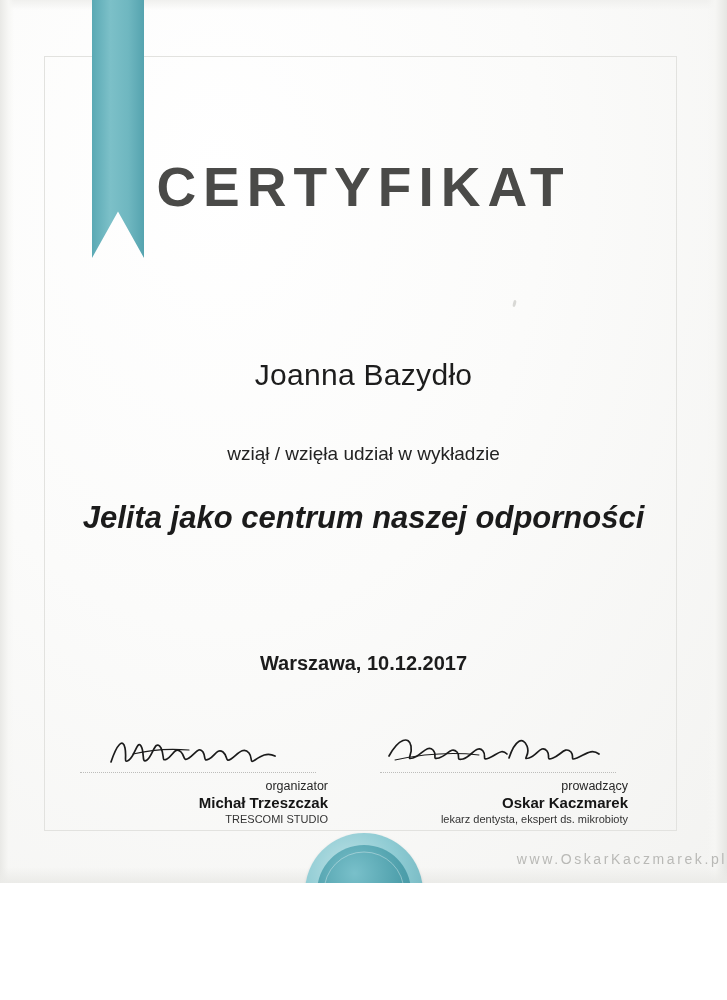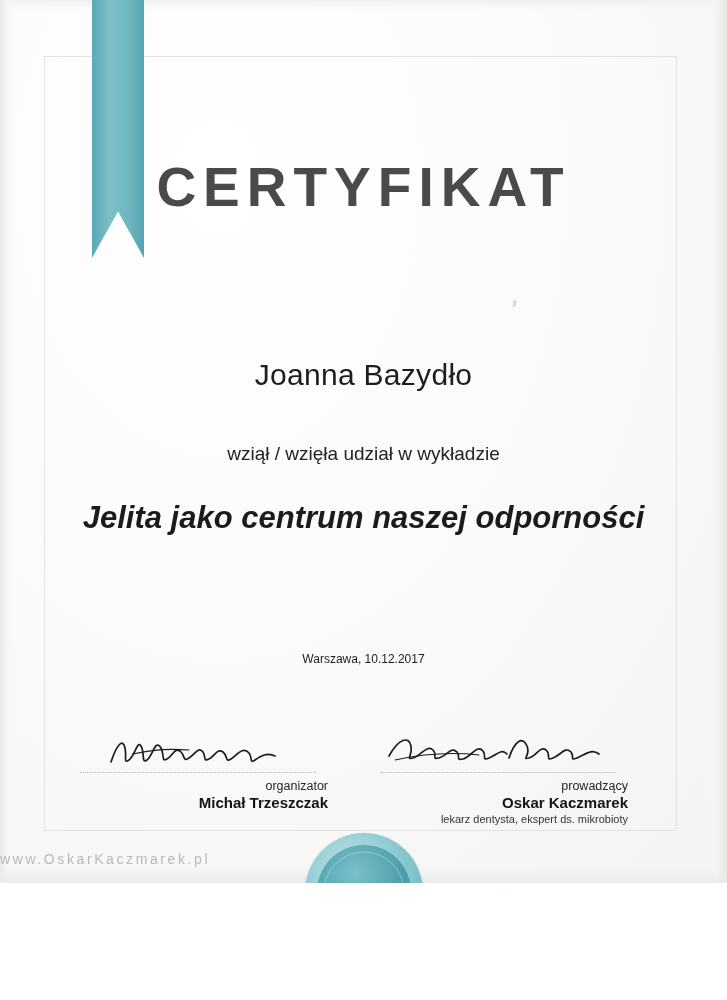--- a/index.html
+++ b/index.html
@@ -120,22 +120,22 @@
     font-weight: bold;
     font-style: italic;
     color: #1b1b1b;
   }
 
   .place-date {
     position: absolute;
     left: 0; right: 0;
     top: 652px;
     text-align: center;
-    font-size: 12px;
-    font-weight: normal;
+    font-size: 20px;
+    font-weight: bold;
     color: #1c1c1c;
   }
   .place-date-caption {
     position: absolute;
     left: 0; right: 0;
     top: 679px;
     text-align: center;
     font-size: 12px;
     color: #3a3a3a;
   }
@@ -204,21 +204,21 @@
   }
   .seal svg {
     position: absolute;
     inset: 0;
   }
 
   .footer-url {
     position: absolute;
     left: 0; right: 0;
     bottom: 16px;
-    text-align: left;
+    text-align: right;
     font-size: 14px;
     letter-spacing: 2.6px;
     color: #b9b9b6;
   }
 
   .speck {
     position: absolute;
     width: 3px;
     height: 7px;
     background: #cfcfcc;
@@ -258,20 +258,21 @@
   <div class="sig left">
     <div class="scrawl">
       <svg width="190" height="46" viewBox="0 0 190 46" fill="none" xmlns="http://www.w3.org/2000/svg">
         <path d="M8 36 C14 18, 20 12, 22 22 C24 32, 20 38, 26 34 C32 30, 34 14, 38 20 C42 26, 38 38, 44 34 C50 30, 52 12, 58 22 C62 30, 58 36, 64 33 C70 30, 72 20, 78 26 C82 30, 80 36, 86 32 C92 28, 96 20, 100 26 C103 31, 100 36, 106 33 C112 30, 114 22, 120 26 C125 30, 122 37, 128 33 C134 29, 140 20, 146 27 C150 32, 146 38, 152 34 C158 30, 164 26, 172 30" stroke="#1b1b1b" stroke-width="1.7" stroke-linecap="round" fill="none"></path>
         <path d="M30 28 C46 24, 62 22, 86 24" stroke="#1b1b1b" stroke-width="1.2" stroke-linecap="round" fill="none"></path>
       </svg>
     </div>
     <div class="rule"></div>
     <div class="role">organizator</div>
     <div class="name">Michał Trzeszczak</div>
+    <div class="org">TRESCOMI STUDIO</div>
   </div>
 
   <div class="sig right">
     <div class="scrawl">
       <svg width="230" height="46" viewBox="0 0 230 46" fill="none" xmlns="http://www.w3.org/2000/svg">
         <path d="M6 30 C16 12, 26 10, 28 20 C30 30, 22 34, 30 32 C38 30, 44 18, 50 24 C55 29, 48 34, 56 32 C64 30, 68 20, 74 26 C78 30, 72 35, 80 33 C88 31, 94 18, 100 25 C104 30, 98 35, 106 32 C114 29, 118 22, 124 28" stroke="#1b1b1b" stroke-width="1.7" stroke-linecap="round" fill="none"></path>
         <path d="M126 32 C132 14, 140 10, 144 20 C148 30, 138 34, 146 32 C154 30, 158 18, 164 25 C168 30, 162 35, 170 32 C178 29, 182 20, 188 26 C192 31, 186 35, 194 32 C202 29, 208 22, 216 28" stroke="#1b1b1b" stroke-width="1.7" stroke-linecap="round" fill="none"></path>
         <path d="M12 34 C40 28, 70 26, 96 29" stroke="#1b1b1b" stroke-width="1.1" stroke-linecap="round" fill="none"></path>
       </svg>
     </div>

